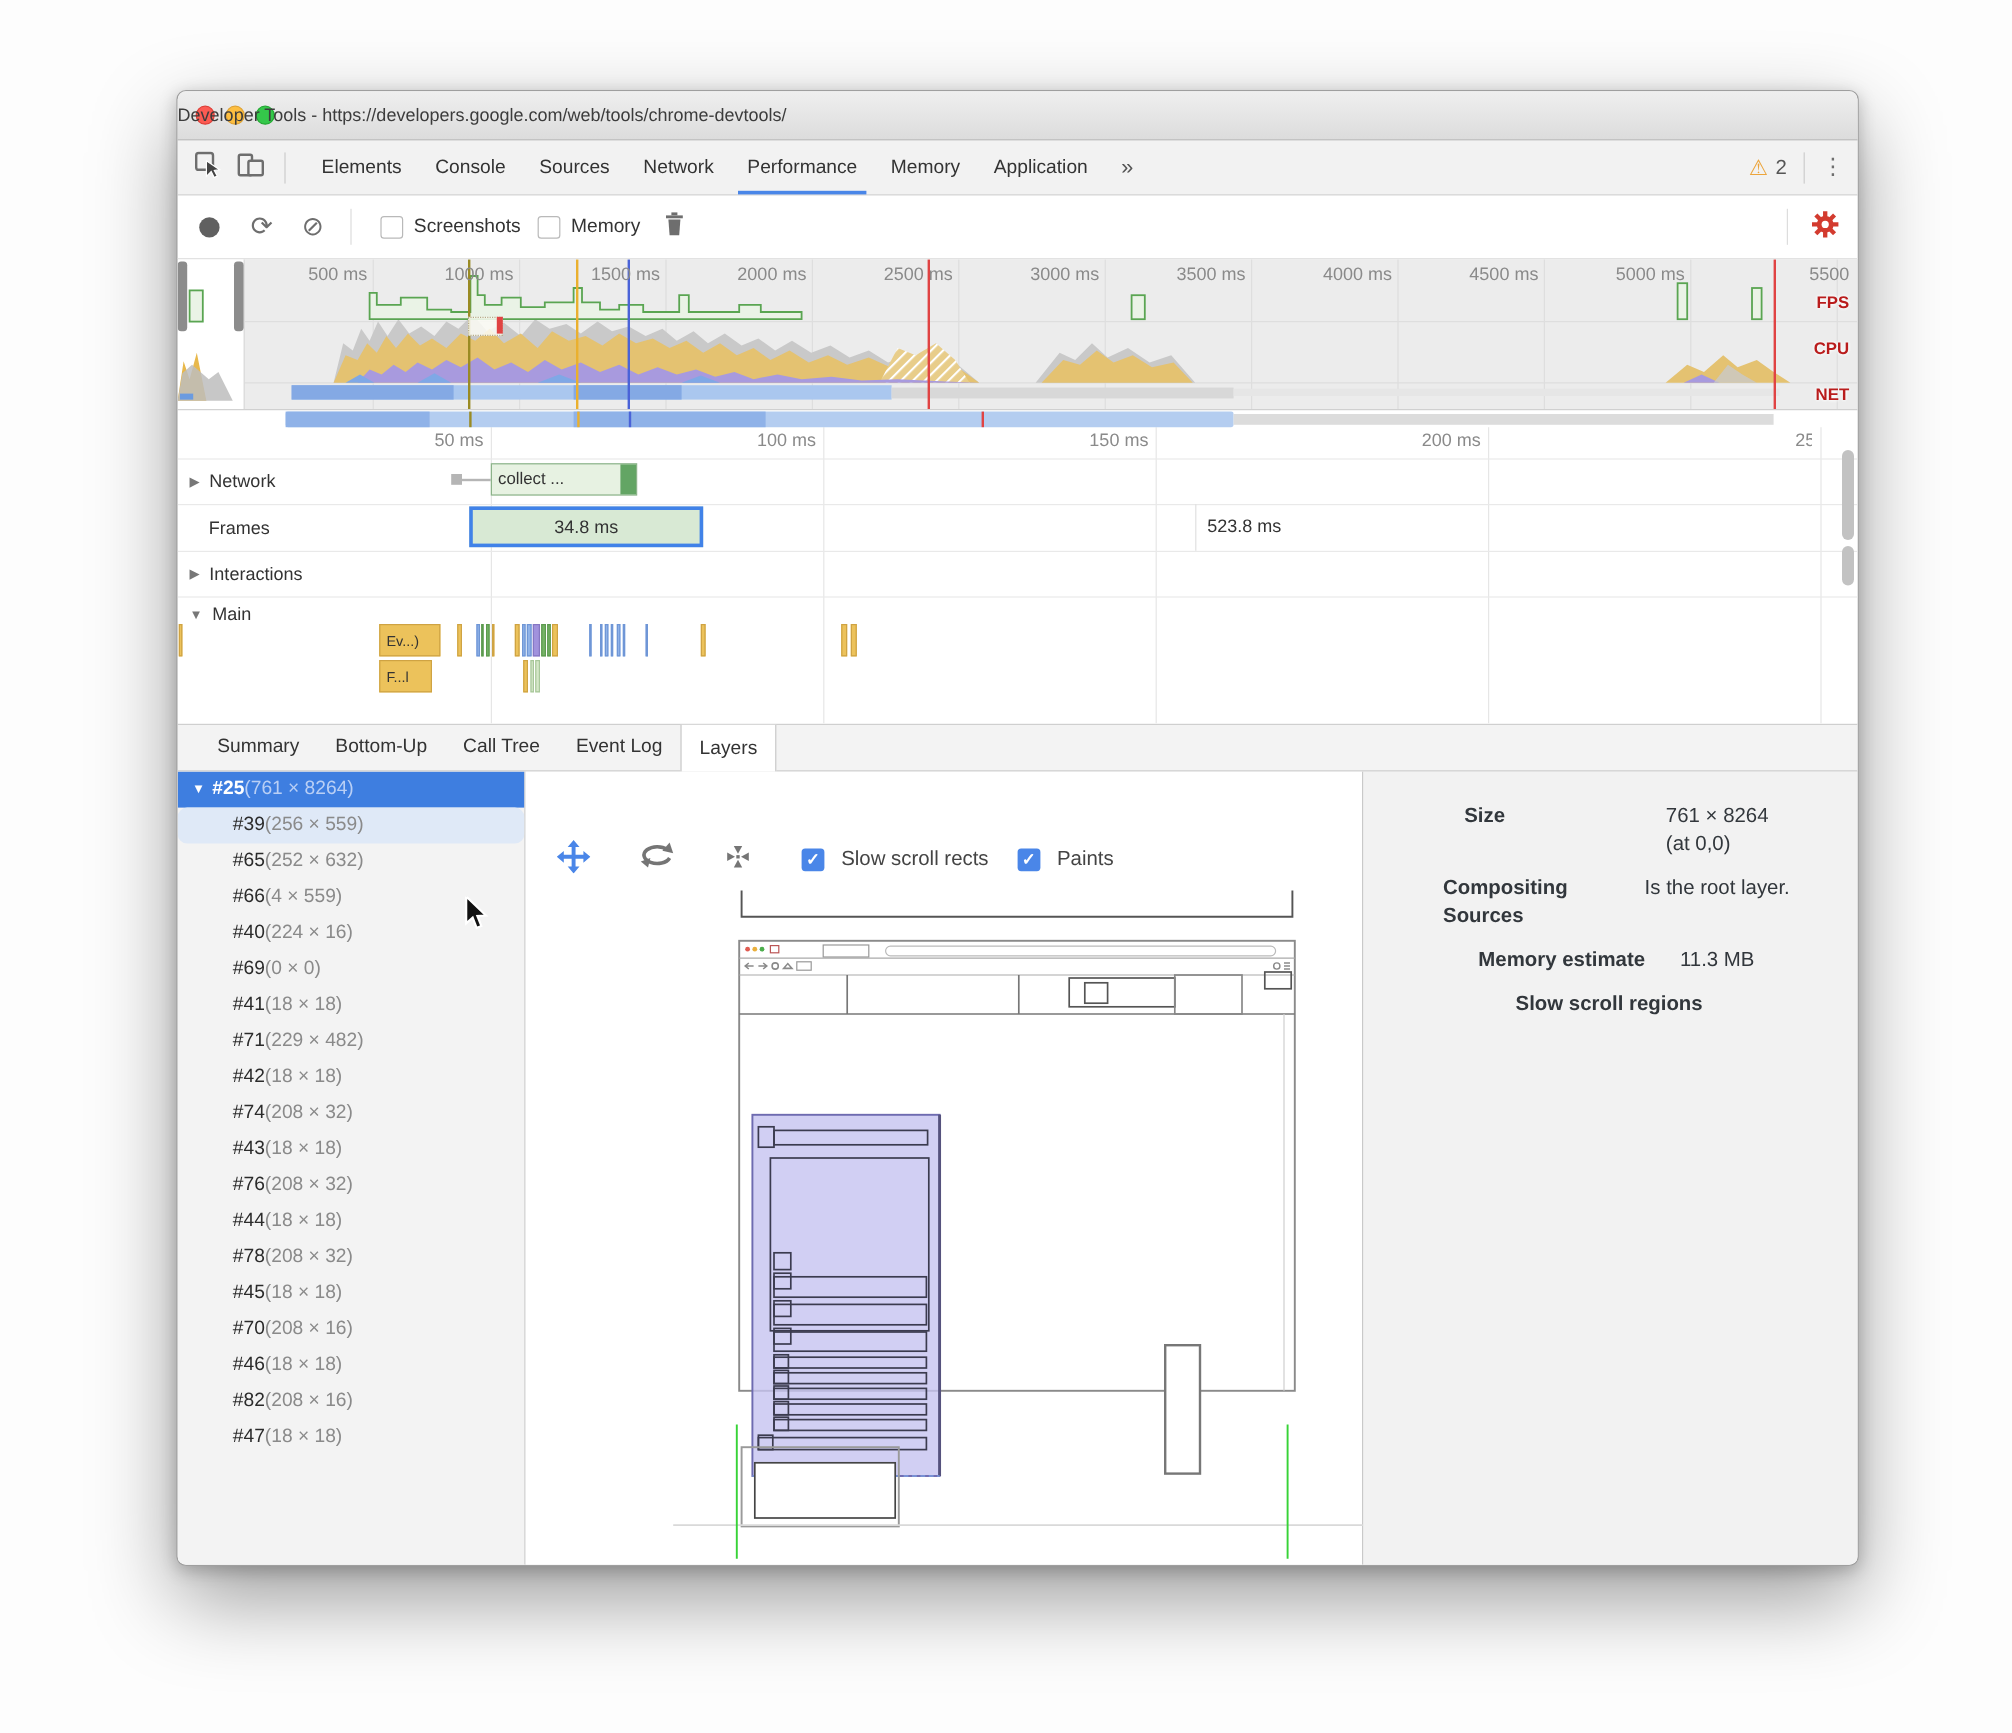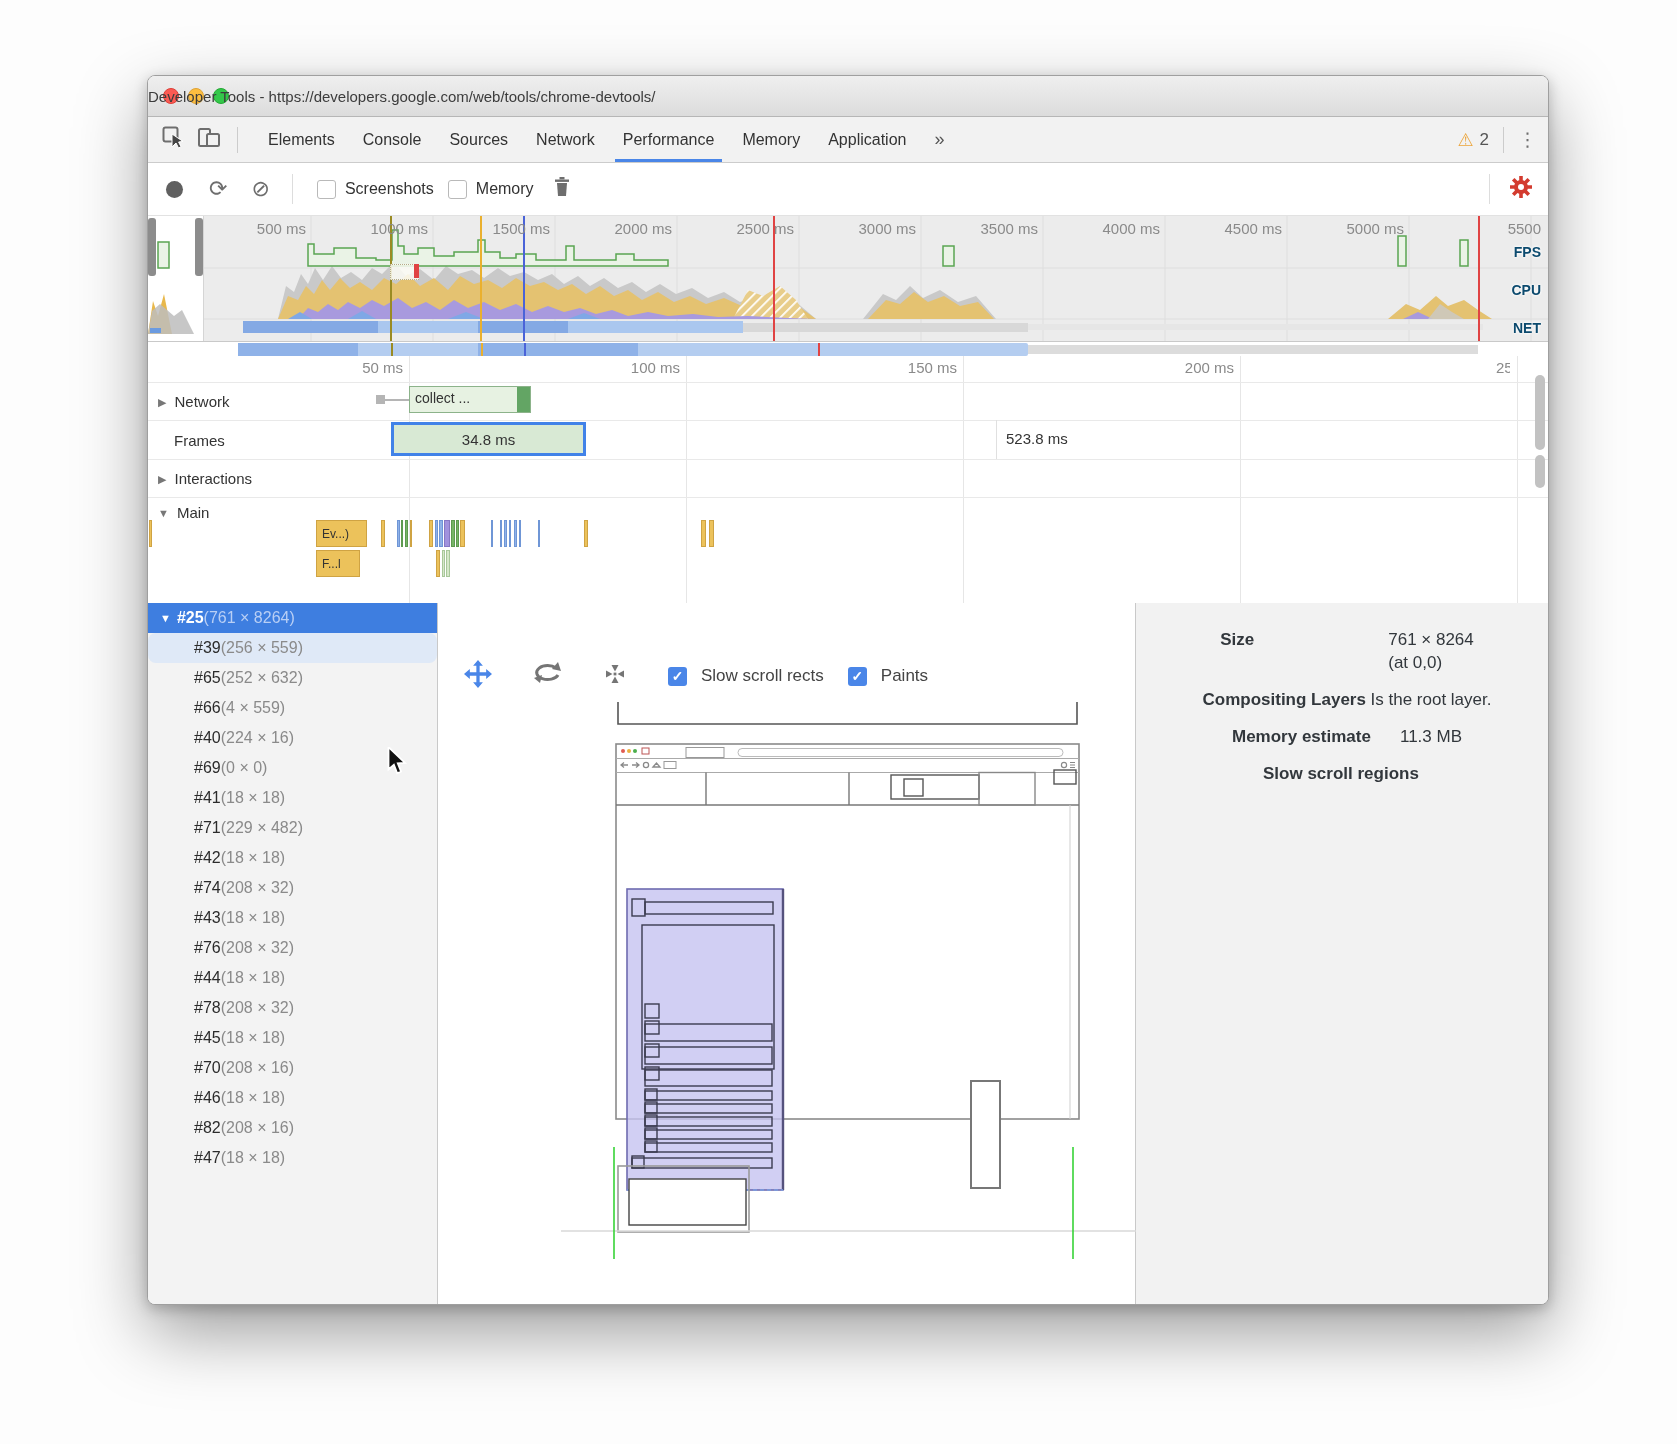--- a/index.html
+++ b/index.html
@@ -35,21 +35,21 @@
   .glyphbtn{font-size:22px;color:#6e6e6e;margin:0 12px;line-height:1;}
   .vline{width:1px;height:30px;background:#ddd;margin:0 10px;}
   .cb{width:17px;height:17px;background:#fff;border:1px solid #b9b9b9;border-radius:3px;margin:0 9px 0 14px;}
   .cb-label{font-size:16px;color:#333;}
   .trash{margin-left:18px;}
   .toolbar-right{margin-left:auto;display:flex;align-items:center;padding-right:14px;}
   
   .overview{height:125px;position:relative;background:#ececec;border-bottom:1px solid #c9c9c9;flex:0 0 auto;overflow:hidden;}
   .overview svg{position:absolute;left:0;top:0;}
   .ov-tick{position:absolute;top:4px;font-size:15px;color:#8a8a8a;white-space:nowrap;}
-  .ov-lane{position:absolute;right:7px;font-size:14px;font-weight:bold;color:#0c4a6e;text-shadow:0 0 3px #fff,0 0 3px #fff;}
+  .ov-lane{position:absolute;right:7px;font-size:14px;font-weight:bold;color:#b91c1c;text-shadow:0 0 3px #fff,0 0 3px #fff;}
   .ov-win{position:absolute;left:0;top:0;width:55px;height:125px;background:#fff;border-right:1px solid #d5d5d5;}
   .ov-handle{position:absolute;top:2px;width:8px;height:58px;background:#8c8c8c;border-radius:3px;}
   .ov-marker-box{position:absolute;left:242px;top:48px;width:27px;height:14px;border:1px dotted #b5ab88;background:rgba(252,252,245,.85);}
   .ov-marker-box::after{content:"";position:absolute;right:-1px;top:-1px;width:5px;height:14px;background:#e04343;}
   
   .tracks{height:261px;position:relative;background:#fff;flex:0 0 auto;overflow:hidden;}
   .grid-v{position:absolute;top:14px;bottom:0;width:1px;background:#e6e6e6;}
   .rowline{position:absolute;left:0;right:0;height:1px;background:#e9e9e9;}
   .net-strip{position:absolute;left:90px;top:1px;width:790px;height:13px;background:#b4cdf0;border-radius:2px;}
   .net-strip .seg{position:absolute;top:0;height:13px;background:#8fb2e8;}
@@ -341,20 +341,27 @@
         <div class="flame lab" style="left: 168px; top: 208px; width: 44px; background: rgb(236, 194, 91); border: 1px solid rgb(207, 163, 67);">F...l</div>
         <div class="flame" style="left: 288px; top: 208px; width: 4px; background: rgb(236, 194, 91); border: 1px solid rgb(207, 163, 67);"></div>
         <div class="flame" style="left: 294px; top: 208px; width: 3px; background: rgb(213, 231, 200); border: 1px solid rgb(168, 199, 154);"></div>
         <div class="flame" style="left: 298px; top: 208px; width: 4px; background: rgb(213, 231, 200); border: 1px solid rgb(168, 199, 154);"></div>
       </div>
 
     <div class="trk-scroll" style="top:33px;height:75px;"></div>
     <div class="trk-scroll" style="top:113px;height:33px;"></div>
   </div>
 
+  <div class="drawerbar">
+      <div class="dtab">Summary</div>
+      <div class="dtab">Bottom-Up</div>
+      <div class="dtab">Call Tree</div>
+      <div class="dtab">Event Log</div>
+      <div class="dtab active">Layers</div>
+    </div>
 
   <div class="bottom">
     <div class="ltree" id="layer-tree">
         <div class="l-row selected">
           <span class="tw">▼</span>
           <span class="lid">#25</span>
           <span class="ldim">(761 × 8264)</span>
         </div>
         <div class="l-row hover">
           <span class="lid">#39</span>
@@ -540,21 +547,21 @@
 
     <div class="details">
       <div class="drow">
         <div class="dlabel">Size</div>
         <div class="dvalue">
           <div>761 × 8264</div>
           <div>(at 0,0)</div>
         </div>
       </div>
       <div class="drow">
-        <div class="dlabel">Compositing Layers</div>
+        <div class="dlabel">Compositing Sources</div>
         <div class="dvalue">Is the root layer.</div>
       </div>
       <div class="drow">
         <div class="dlabel">Memory estimate</div>
         <div class="dvalue">11.3 MB</div>
       </div>
       <div class="drow">
         <div class="dlabel">Slow scroll regions</div>
         <div class="dvalue"></div>
       </div>

